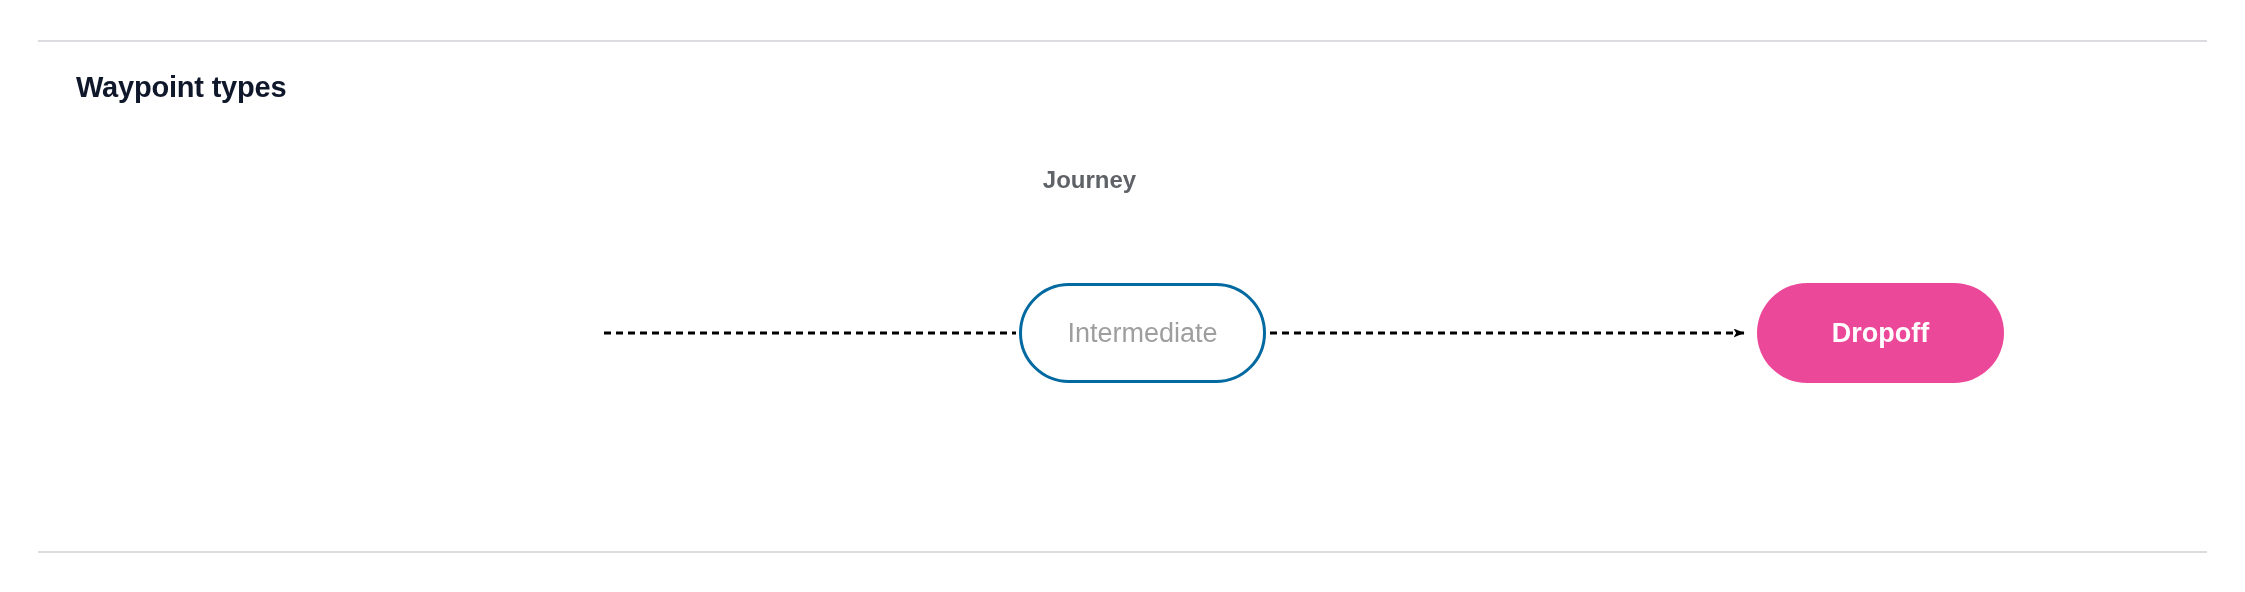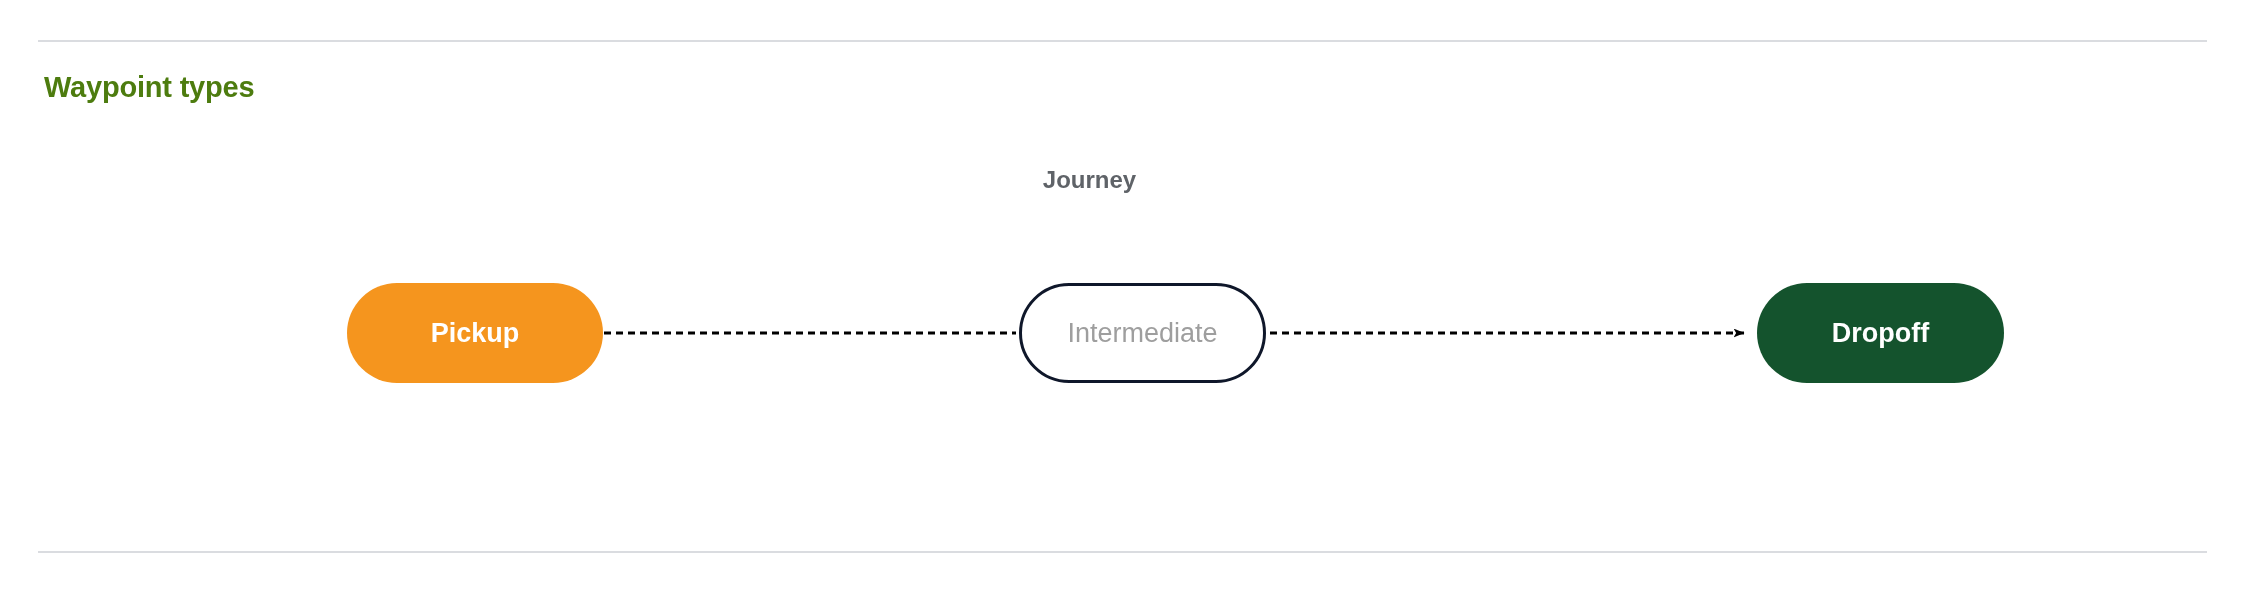--- a/index.html
+++ b/index.html
@@ -28,25 +28,25 @@
     width: 2169px;
     height: 2px;
     background: #dadce0;
   }
   .rule-top    { top: 40px; }
   .rule-bottom { top: 551px; }
 
   
   .section-title {
     position: absolute;
-    left: 44px;
+    left: 76px;
     top: 73px;
     font-size: 29px;
     font-weight: bold;
-    color: #4d7c0f;
+    color: #0f172a;
     letter-spacing: -0.2px;
     line-height: 1;
     white-space: nowrap;
   }
 
   
   .diagram {
     position: absolute;
     left: 0;
     top: 0;
@@ -89,29 +89,29 @@
     width: 256px;
     background: #f5951e;
     color: #ffffff;
     font-weight: bold;
   }
 
   .node-intermediate {
     left: 1019px;
     width: 247px;
     background: #ffffff;
-    border: 3px solid #0f172a;
+    border: 3px solid #0369a1;
     color: #9e9e9e;
     font-weight: normal;
   }
 
   .node-dropoff {
     left: 1757px;
     width: 247px;
-    background: #14532d;
+    background: #ec4899;
     color: #ffffff;
     font-weight: bold;
   }
 
   
   .edges {
     position: absolute;
     left: 0;
     top: 0;
     width: 2245px;
@@ -137,23 +137,20 @@
         <marker id="arrowhead" markerWidth="11" markerHeight="9" refX="10.5" refY="4.5" orient="auto" markerUnits="userSpaceOnUse">
           <path d="M0,0 L11,4.5 L0,9 L2.6,4.5 Z" fill="#000000"></path>
         </marker>
       </defs>
 
       <line x1="604" y1="333" x2="1016" y2="333" stroke="#000000" stroke-width="3" stroke-dasharray="7 5" stroke-linecap="butt"></line>
 
       <line x1="1270" y1="333" x2="1744" y2="333" stroke="#000000" stroke-width="3" stroke-dasharray="7 5" stroke-linecap="butt" marker-end="url(#arrowhead)"></line>
     </svg>
 
-    <div class="node node-pickup">
-      <span>Pickup</span>
-    </div>
 
     <div class="node node-intermediate">
       <span>Intermediate</span>
     </div>
 
     <div class="node node-dropoff">
       <span>Dropoff</span>
     </div>
 
   </div>

